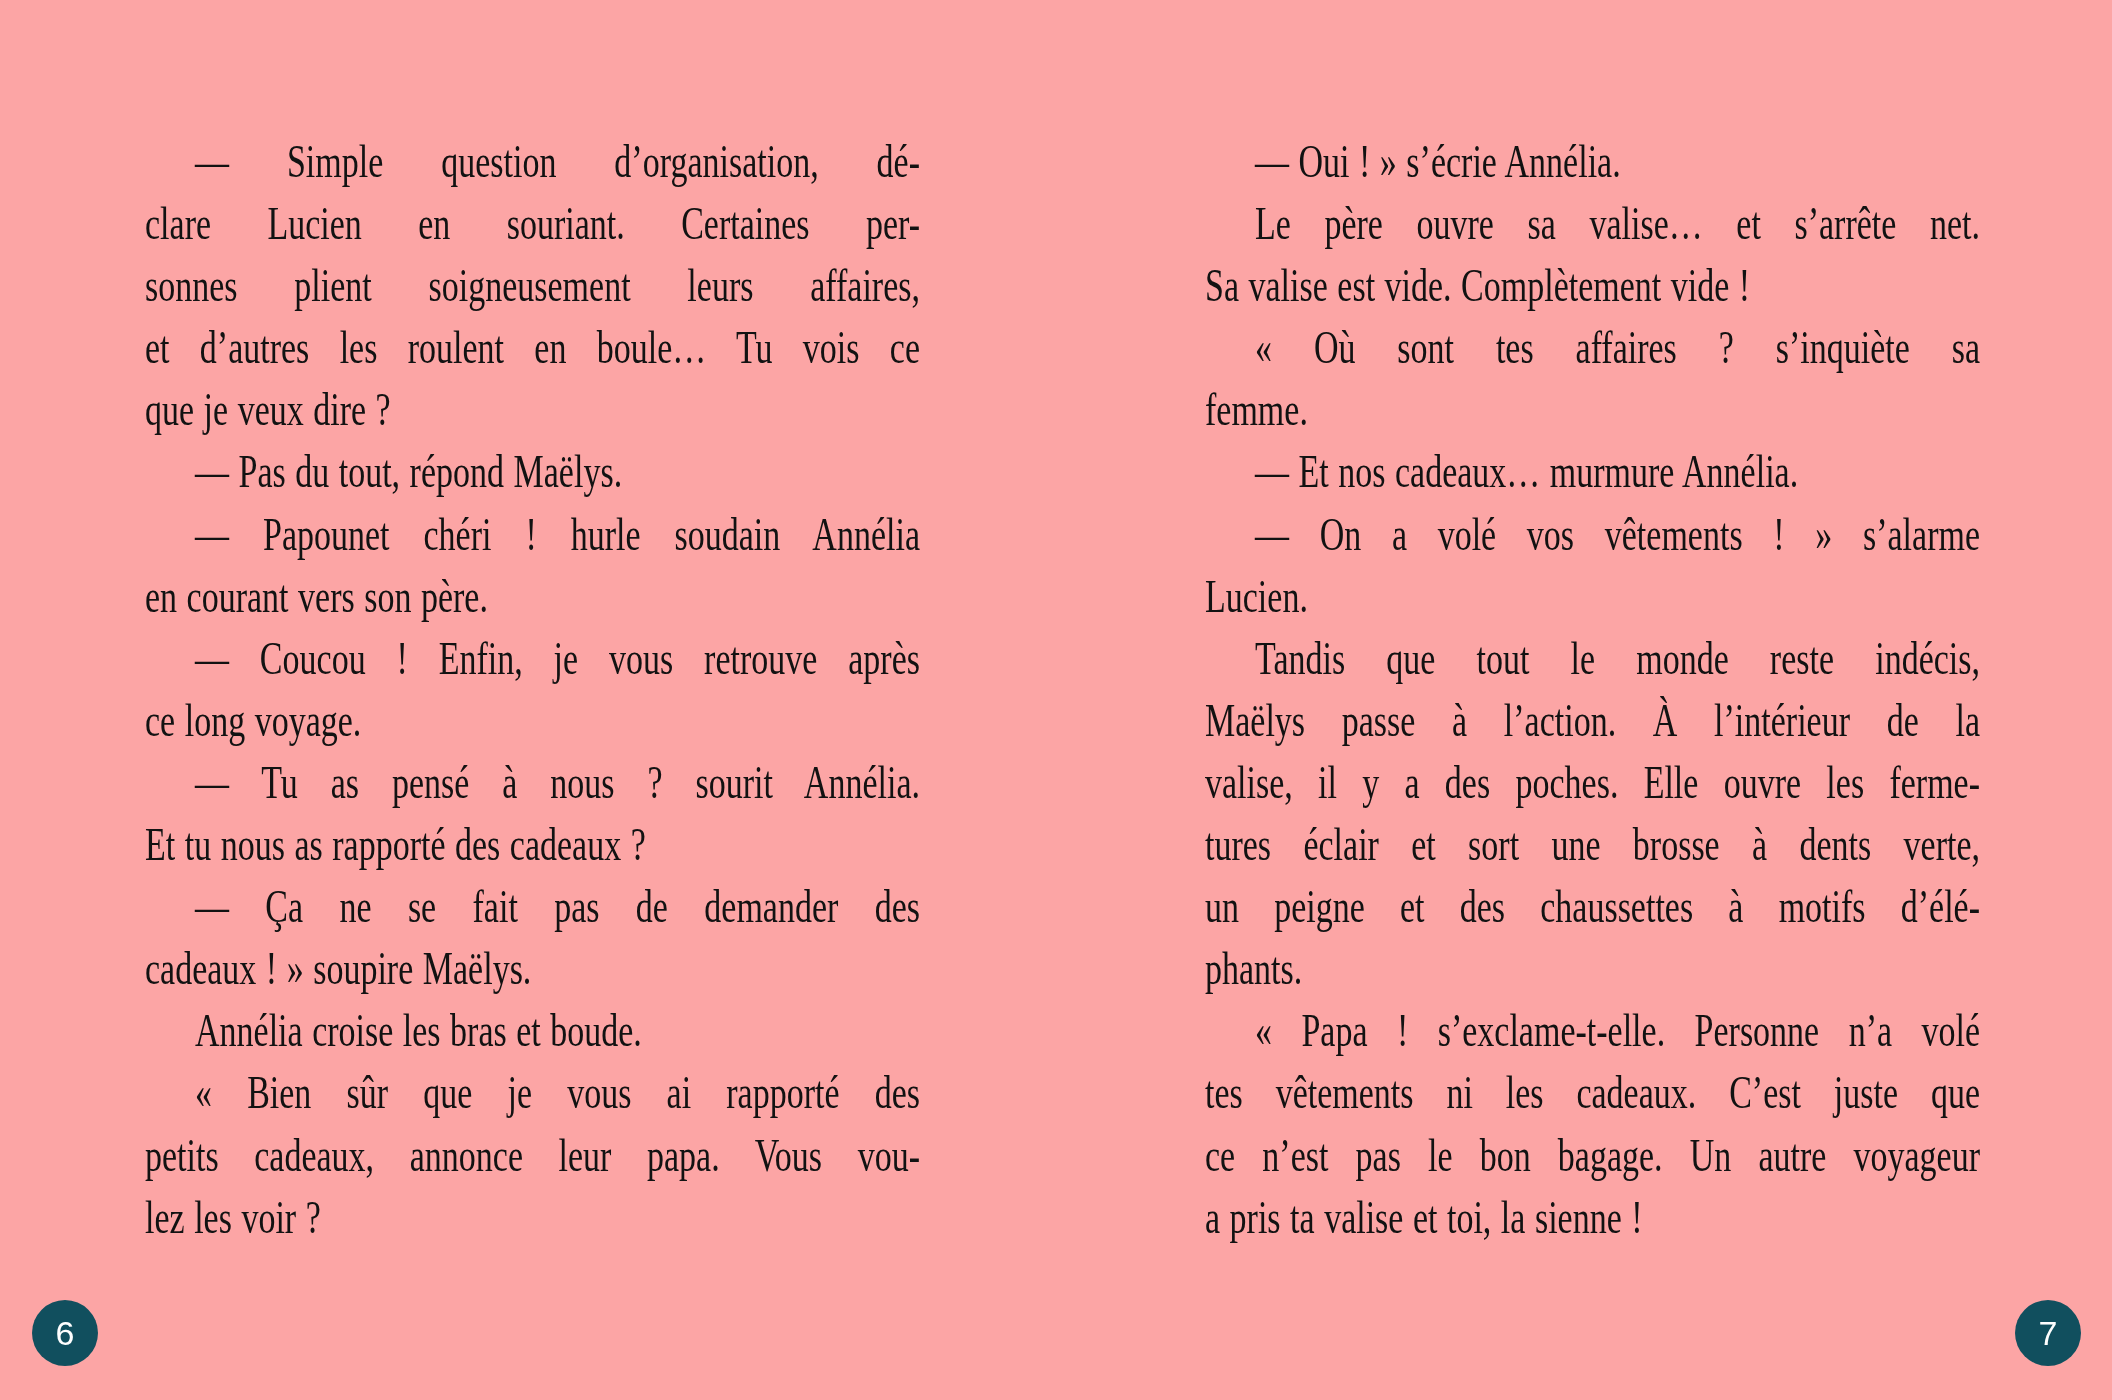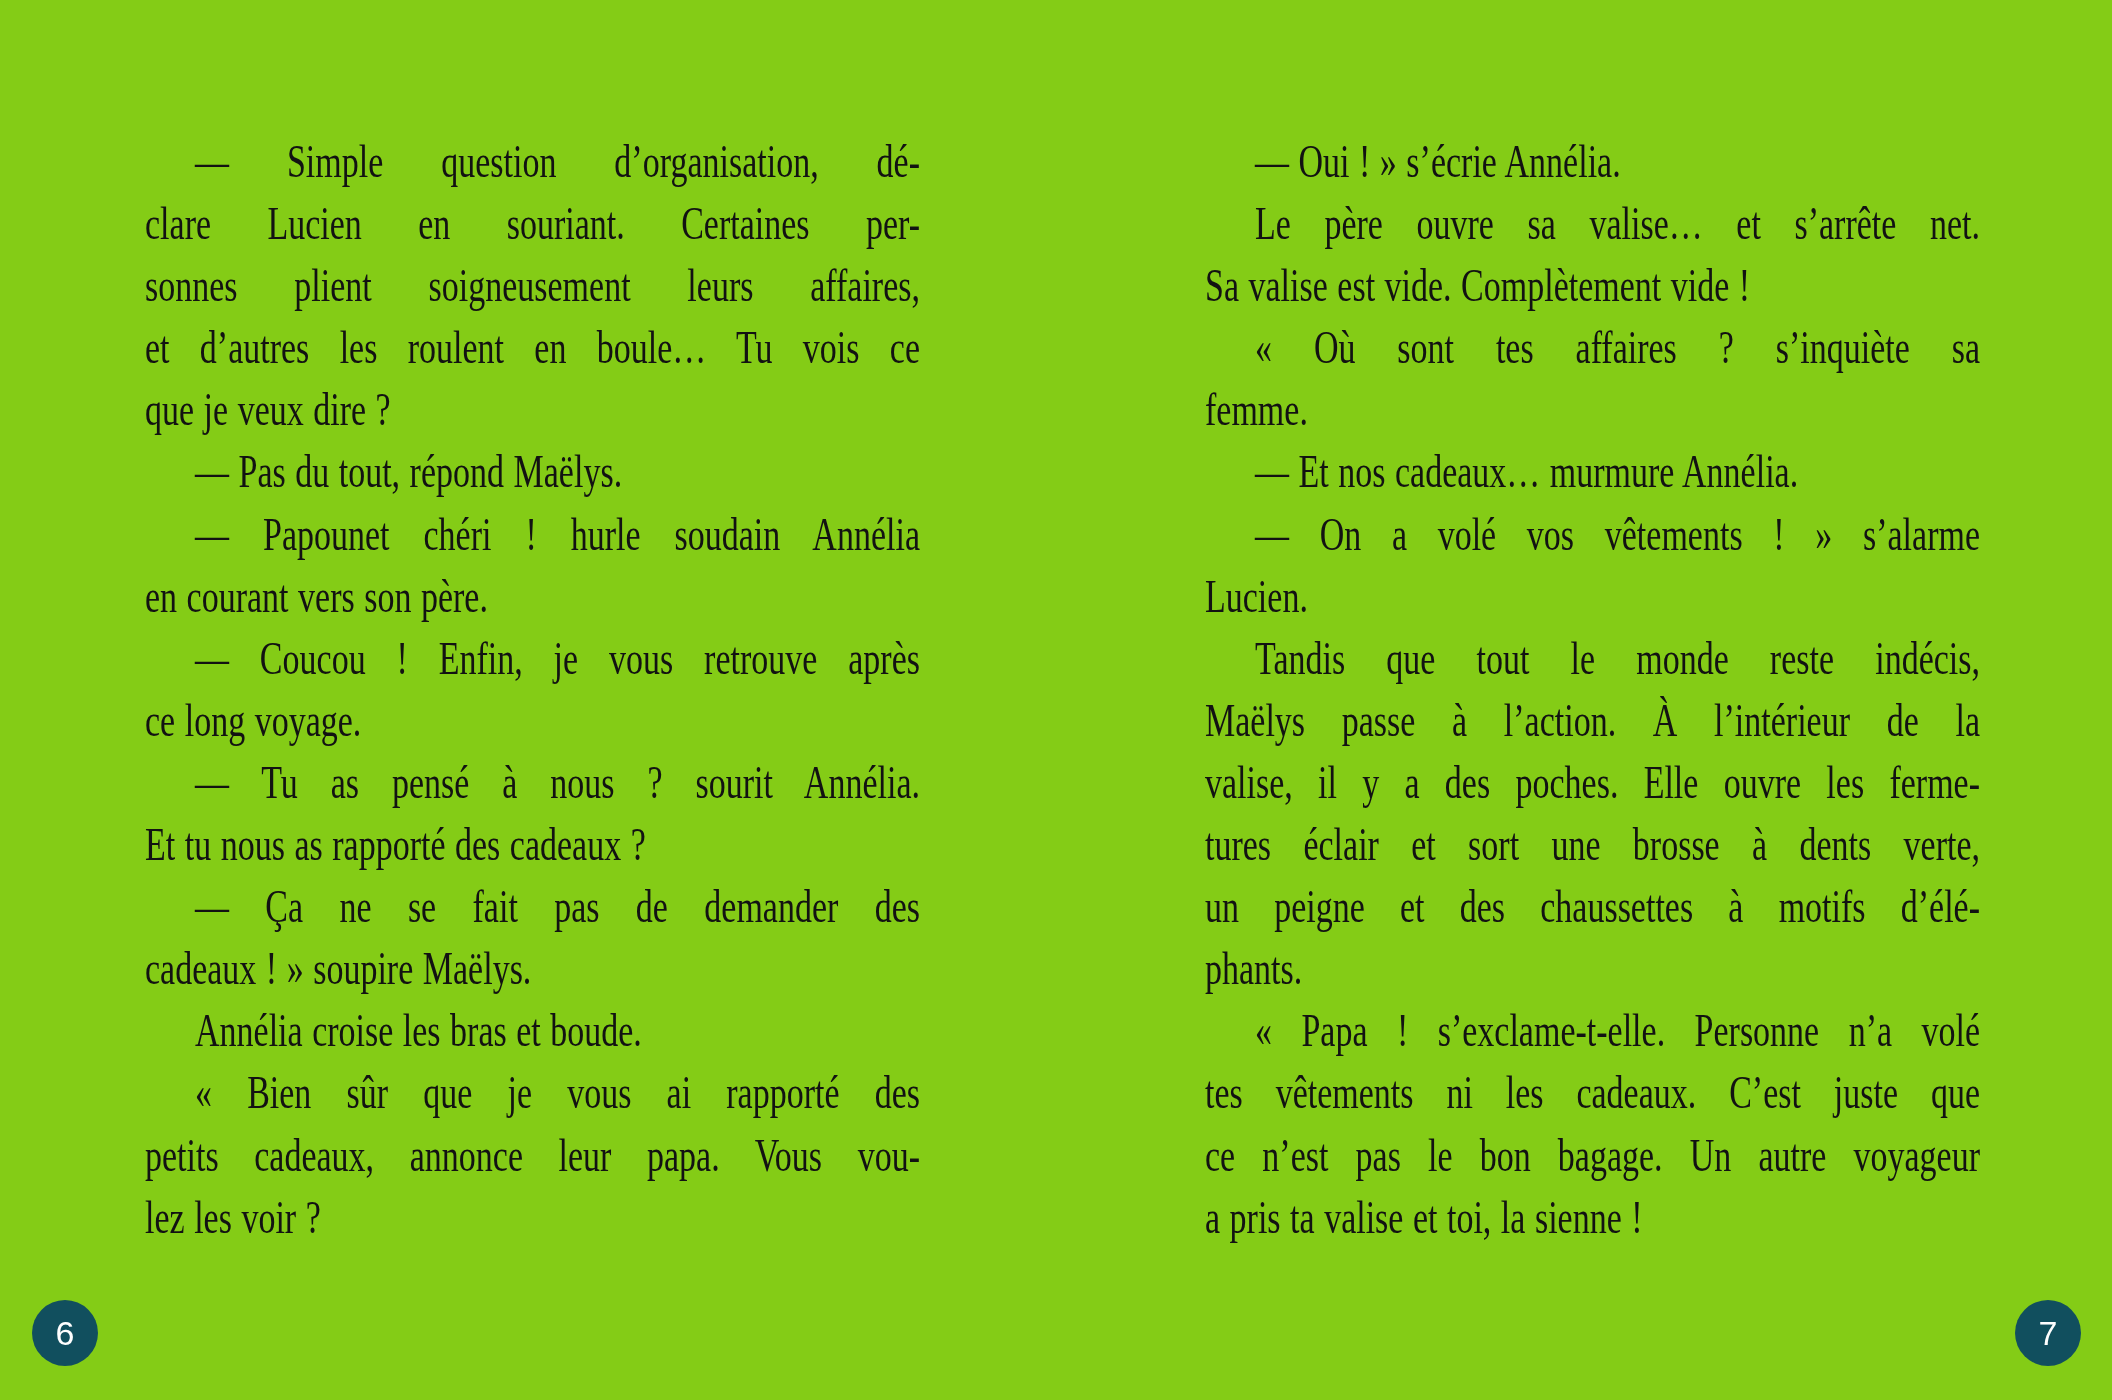--- a/index.html
+++ b/index.html
@@ -4,21 +4,21 @@
 <style>
   html, body {
     margin: 0;
     padding: 0;
     background: #ffffff;
   }
   .spread {
     position: relative;
     width: 2112px;
     height: 1400px;
-    background: #84cc16;
+    background: #fca5a5;
     overflow: hidden;
   }
   .text-block {
     position: absolute;
     top: 130px;
     width: 775px;
     font-family: "Liberation Serif", serif;
     font-size: 34px;
     line-height: 45px;
     color: #121212;

